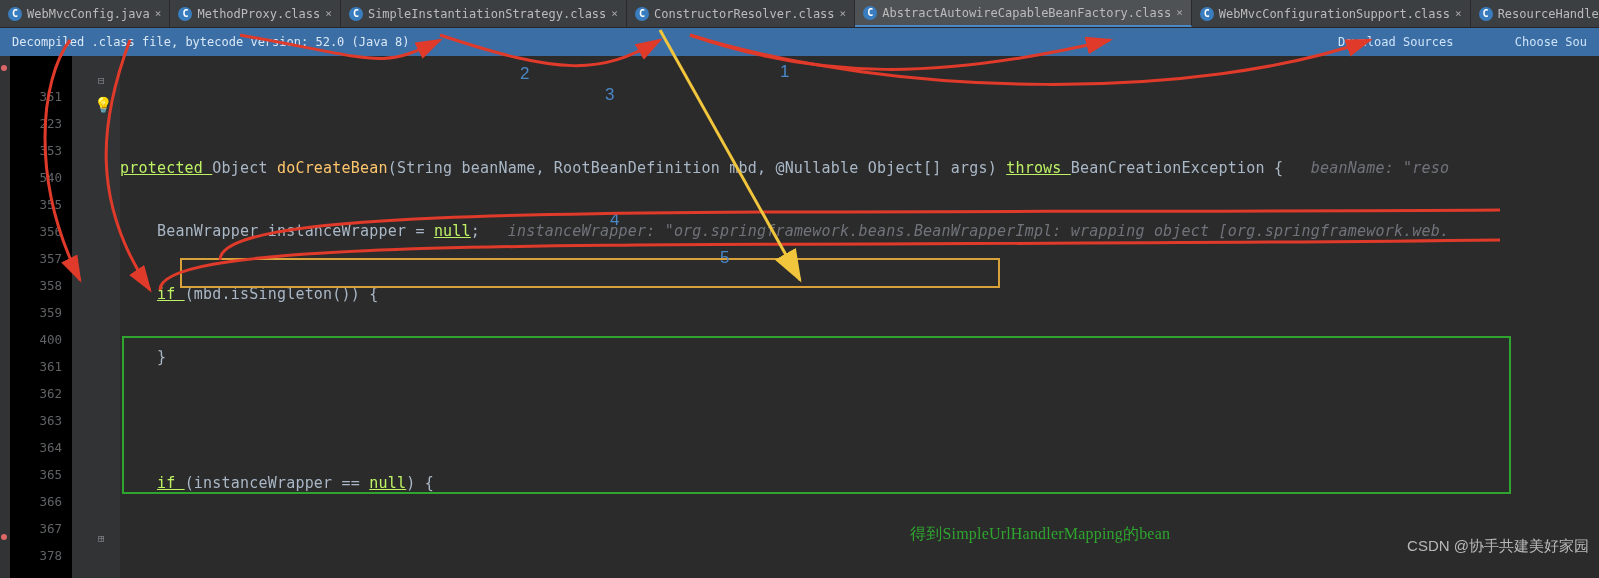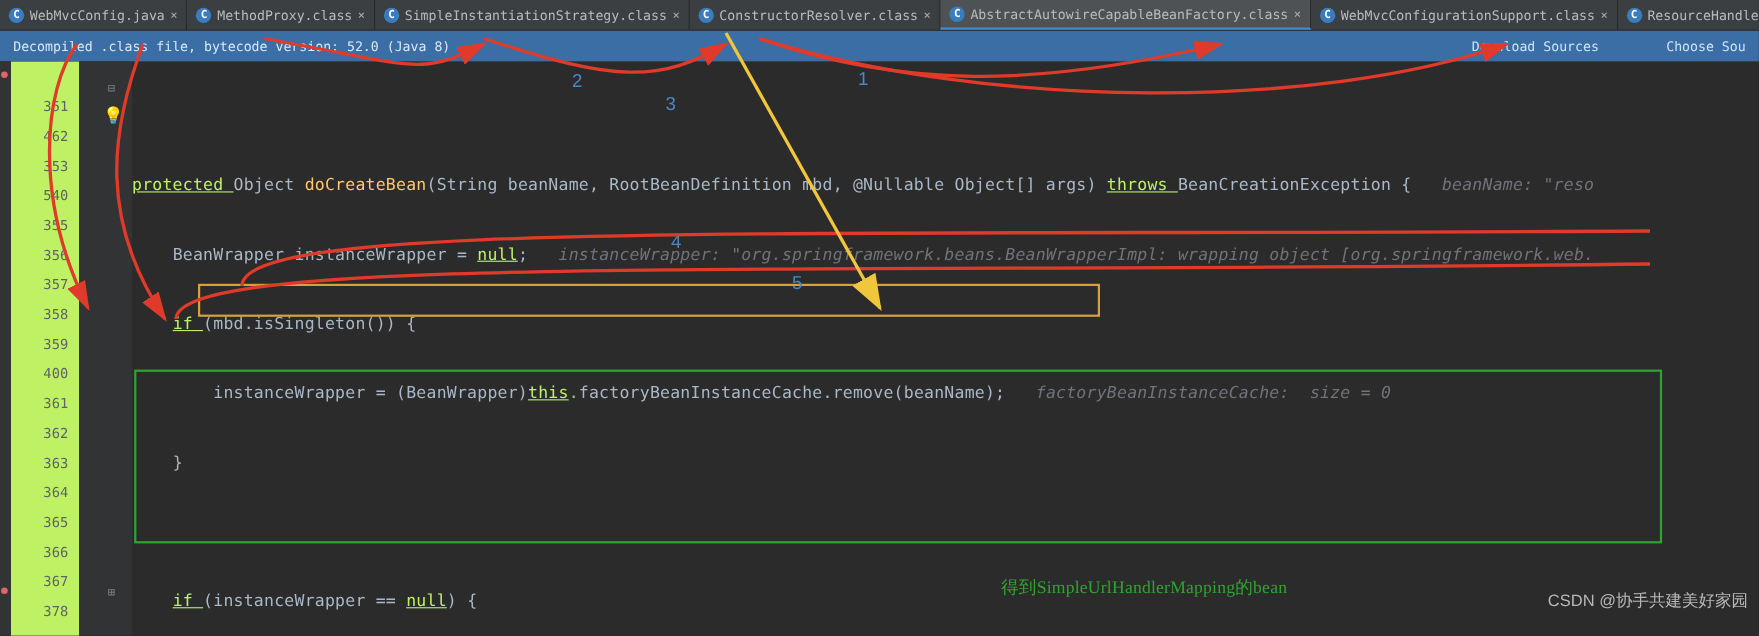--- a/index.html
+++ b/index.html
@@ -52,21 +52,21 @@
     padding: 0 12px;
   }
   .infobar .right a { color: #cde3fa; margin-left: 18px; text-decoration: none; cursor: pointer; padding-left: 36px; }
   .editor {
     display: flex;
     height: calc(100% - 56px);
     background: #2b2b2b;
     position: relative;
   }
   .gutter {
-    background: #bef264;
+    background: #000000;
     color: #606366;
     text-align: right;
     padding: 0 10px 0 6px;
     font-size: 12.5px;
     user-select: none;
     width: 62px;
   }
   .gutter .ln { height: 27px; line-height: 27px; }
   .gutter2 {
     width: 48px;
@@ -151,21 +151,21 @@
 </div>
 
 <div class="editor">
   <div class="marker-bar">
     <div class="marker" style="top:9px;background:#d66;"></div>
     <div class="marker" style="top:478px;background:#d66;"></div>
   </div>
   <div class="gutter" id="gutter">
       <div class="ln"></div>
       <div class="ln">351</div>
-      <div class="ln">462</div>
+      <div class="ln">223</div>
       <div class="ln">353</div>
       <div class="ln">540</div>
       <div class="ln">355</div>
       <div class="ln">356</div>
       <div class="ln">357</div>
       <div class="ln">358</div>
       <div class="ln">359</div>
       <div class="ln">400</div>
       <div class="ln">361</div>
       <div class="ln">362</div>
@@ -179,21 +179,20 @@
   <div class="gutter2">
     <span class="fold-icon" style="top:18px;">⊟</span>
     <span class="bulb" style="top:40px;">💡</span>
     <span class="fold-icon" style="top:476px;">⊞</span>
   </div>
   <div class="code">
     <div class="line"></div>
     <div class="line"><span class="k">protected </span><span>Object </span><span class="nm">doCreateBean</span><span>(String beanName, RootBeanDefinition mbd, @Nullable Object[] args) </span><span class="k">throws </span><span>BeanCreationException {</span><span class="hint">   beanName: "reso</span></div>
     <div class="line">    <span>BeanWrapper instanceWrapper = </span><span class="k">null</span><span>;</span><span class="hint">   instanceWrapper: "org.springframework.beans.BeanWrapperImpl: wrapping object [org.springframework.web.</span></div>
     <div class="line">    <span class="k">if </span><span>(mbd.isSingleton()) {</span></div>
-    <div class="line">        <span>instanceWrapper = (BeanWrapper)</span><span class="k">this</span><span>.factoryBeanInstanceCache.remove(beanName);</span><span class="hint">   factoryBeanInstanceCache:  size = 0</span></div>
     <div class="line">    <span>}</span></div>
     <div class="line"></div>
     <div class="line">    <span class="k">if </span><span>(instanceWrapper == </span><span class="k">null</span><span>) {</span></div>
     
     
     
     
     
     
     

